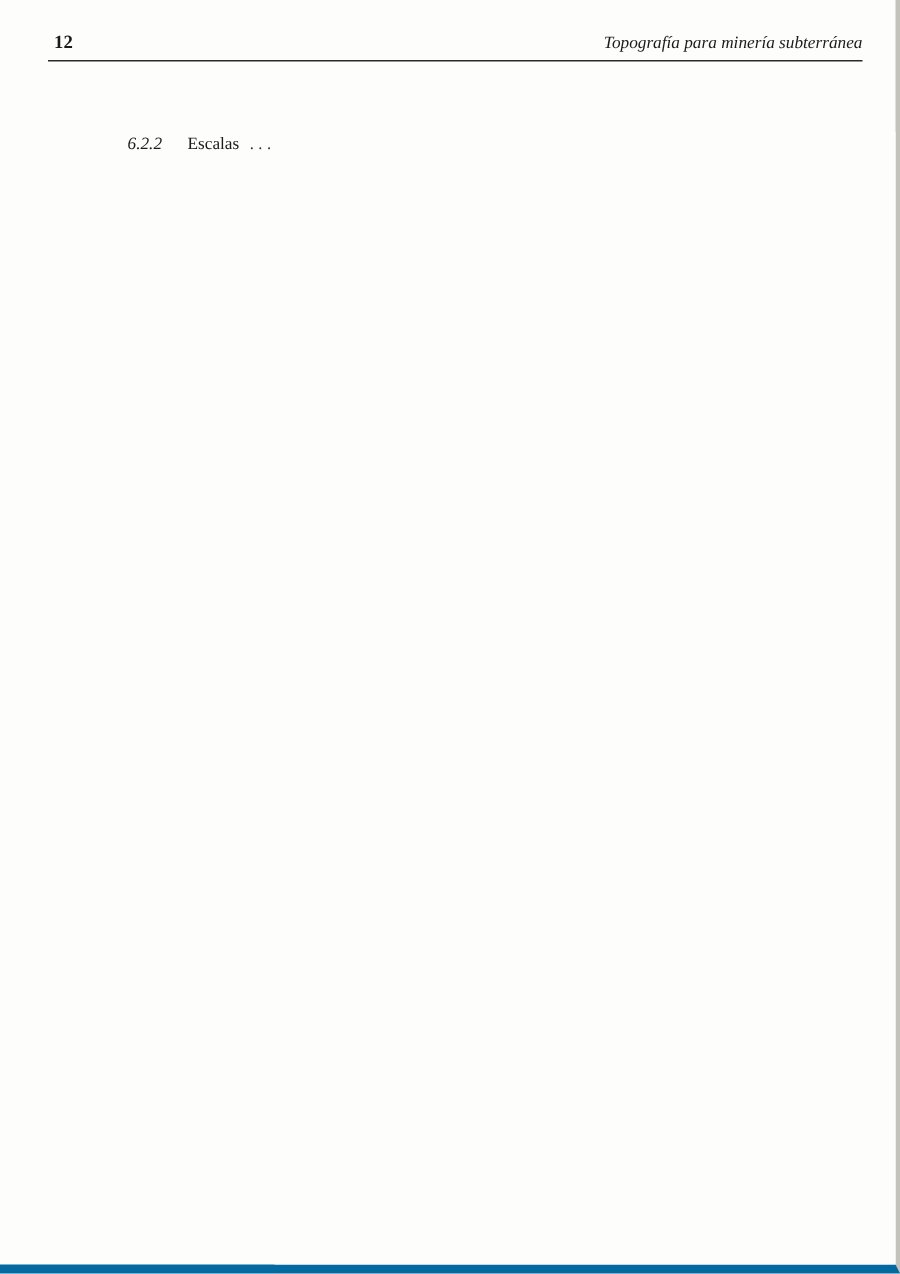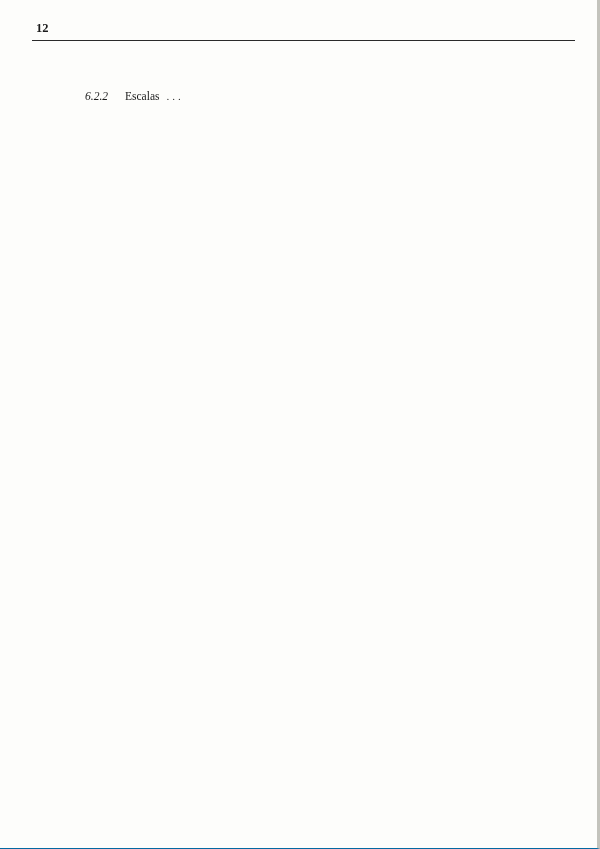--- a/index.html
+++ b/index.html
@@ -8,21 +8,21 @@
     font-family: "Liberation Serif", "DejaVu Serif", serif;
     background: #e9e9e5;
   }
   .page {
     position: relative;
     width: 600px;
     height: 849px;
     background: #fdfdfb;
     color: #1b1b1b;
     border-right: 3px solid #c3c3bc;
-    border-bottom: 1px solid #0369a1;
+    border-bottom: 6px solid #0369a1;
     overflow: hidden;
   }
   
   .header {
     display: flex;
     justify-content: space-between;
     align-items: baseline;
     padding: 21px 22px 0 36px;
   }
   .header .page-num {
@@ -70,20 +70,21 @@
     min-width: 20px;
     text-align: right;
   }
 </style>
 </head>
 <body>
 
 <div class="page">
   <div class="header">
     <span class="page-num">12</span>
+    <span class="book-title">Topografía para minería subterránea</span>
   </div>
   <hr class="header-rule">
 
   <div class="toc">
       <div class="toc-row level-2">
         <span class="num">6.2.2</span>
         <span class="title">Escalas</span>
         <span class="leader"></span>
         <span class="page">137</span>
       </div>

